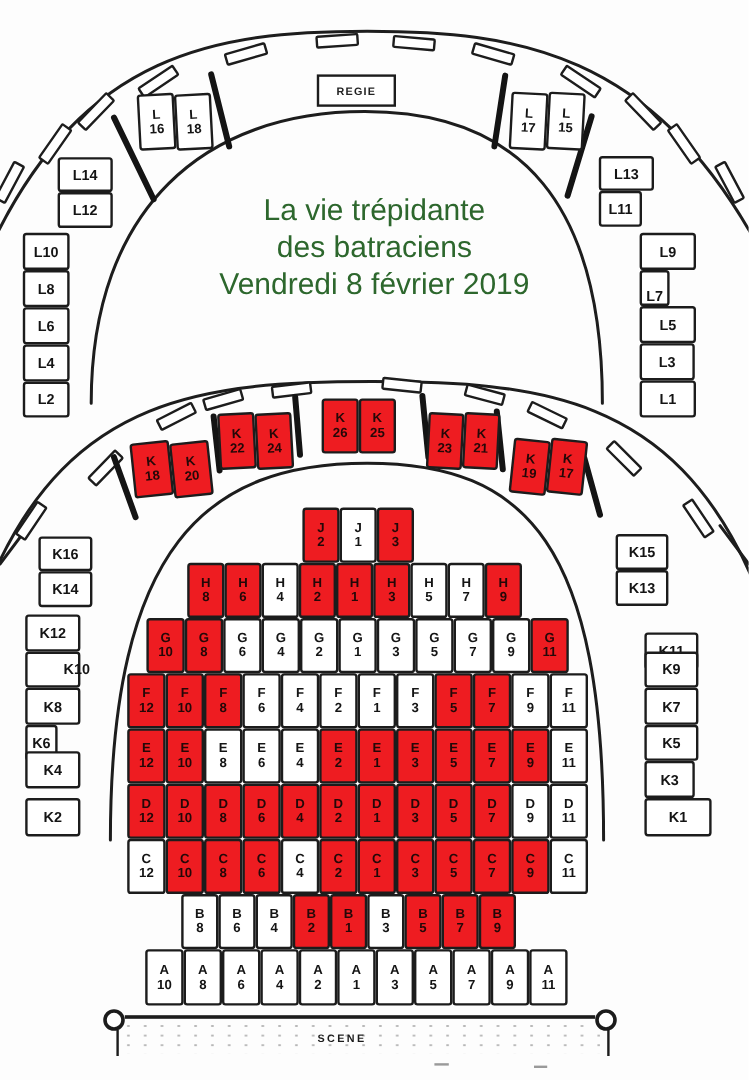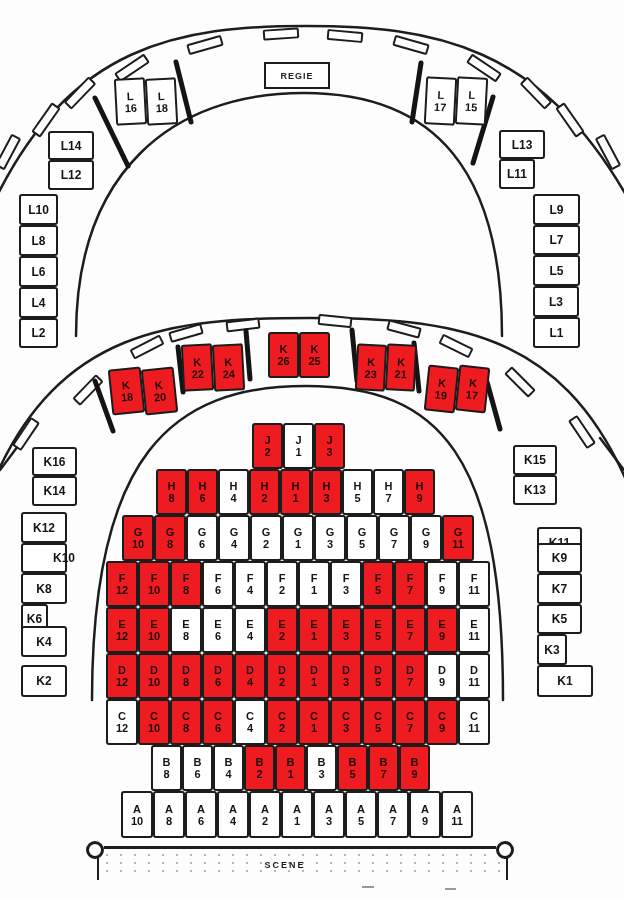--- a/index.html
+++ b/index.html
@@ -85,20 +85,25 @@
       <line x1="352" y1="330" x2="357" y2="381"></line>
       <line x1="414" y1="343" x2="419" y2="391"></line>
       <line x1="487" y1="382" x2="500" y2="429"></line>
     </g>
   </svg>
 
   <div class="regie">
     <span>REGIE</span>
   </div>
 
+  <div class="title">
+    <div>La vie trépidante</div>
+    <div>des batraciens</div>
+    <div>Vendredi 8 février 2019</div>
+  </div>
 
   <div class="seat-layer">
       <div class="seat" style="left: 115px; top: 78px; width: 31px; height: 47px; transform: rotate(-3deg);">
         <span>L</span>
         <span>16</span>
       </div>
       <div class="seat" style="left: 146px; top: 78px; width: 31px; height: 47px; transform: rotate(-3deg);">
         <span>L</span>
         <span>18</span>
       </div>
@@ -133,21 +138,21 @@
       </div>
       <div class="seat single" style="left: 19px; top: 287px; width: 39px; height: 31px;">
         <span>L4</span>
       </div>
       <div class="seat single" style="left: 19px; top: 318px; width: 39px; height: 30px;">
         <span>L2</span>
       </div>
       <div class="seat single" style="left: 533px; top: 194px; width: 47px; height: 31px;">
         <span>L9</span>
       </div>
-      <div class="seat single" style="left: 533px; top: 225px; width: 47px; height: 30px;">
+      <div class="seat single" style="left: 533px; top: 225px; width: 25px; height: 30px; justify-content: flex-end;">
         <span>L7</span>
       </div>
       <div class="seat single" style="left: 533px; top: 255px; width: 47px; height: 31px;">
         <span>L5</span>
       </div>
       <div class="seat single" style="left: 533px; top: 286px; width: 46px; height: 31px;">
         <span>L3</span>
       </div>
       <div class="seat single" style="left: 533px; top: 317px; width: 47px; height: 31px;">
         <span>L1</span>
@@ -227,21 +232,21 @@
       </div>
       <div class="seat single" style="left: 537px; top: 543px; width: 45px; height: 30px;">
         <span>K9</span>
       </div>
       <div class="seat single" style="left: 537px; top: 573px; width: 45px; height: 31px;">
         <span>K7</span>
       </div>
       <div class="seat single" style="left: 537px; top: 604px; width: 45px; height: 30px;">
         <span>K5</span>
       </div>
-      <div class="seat single" style="left: 537px; top: 634px; width: 30px; height: 31px;">
+      <div class="seat single" style="left: 537px; top: 634px; width: 42px; height: 31px;">
         <span>K3</span>
       </div>
       <div class="seat single" style="left: 537px; top: 665px; width: 56px; height: 32px;">
         <span>K1</span>
       </div>
       <div class="seat occupied" style="left: 252px; top: 423px; width: 31px; height: 46px;">
         <span>J</span>
         <span>2</span>
       </div>
       <div class="seat" style="left: 283px; top: 423px; width: 31px; height: 46px;">

